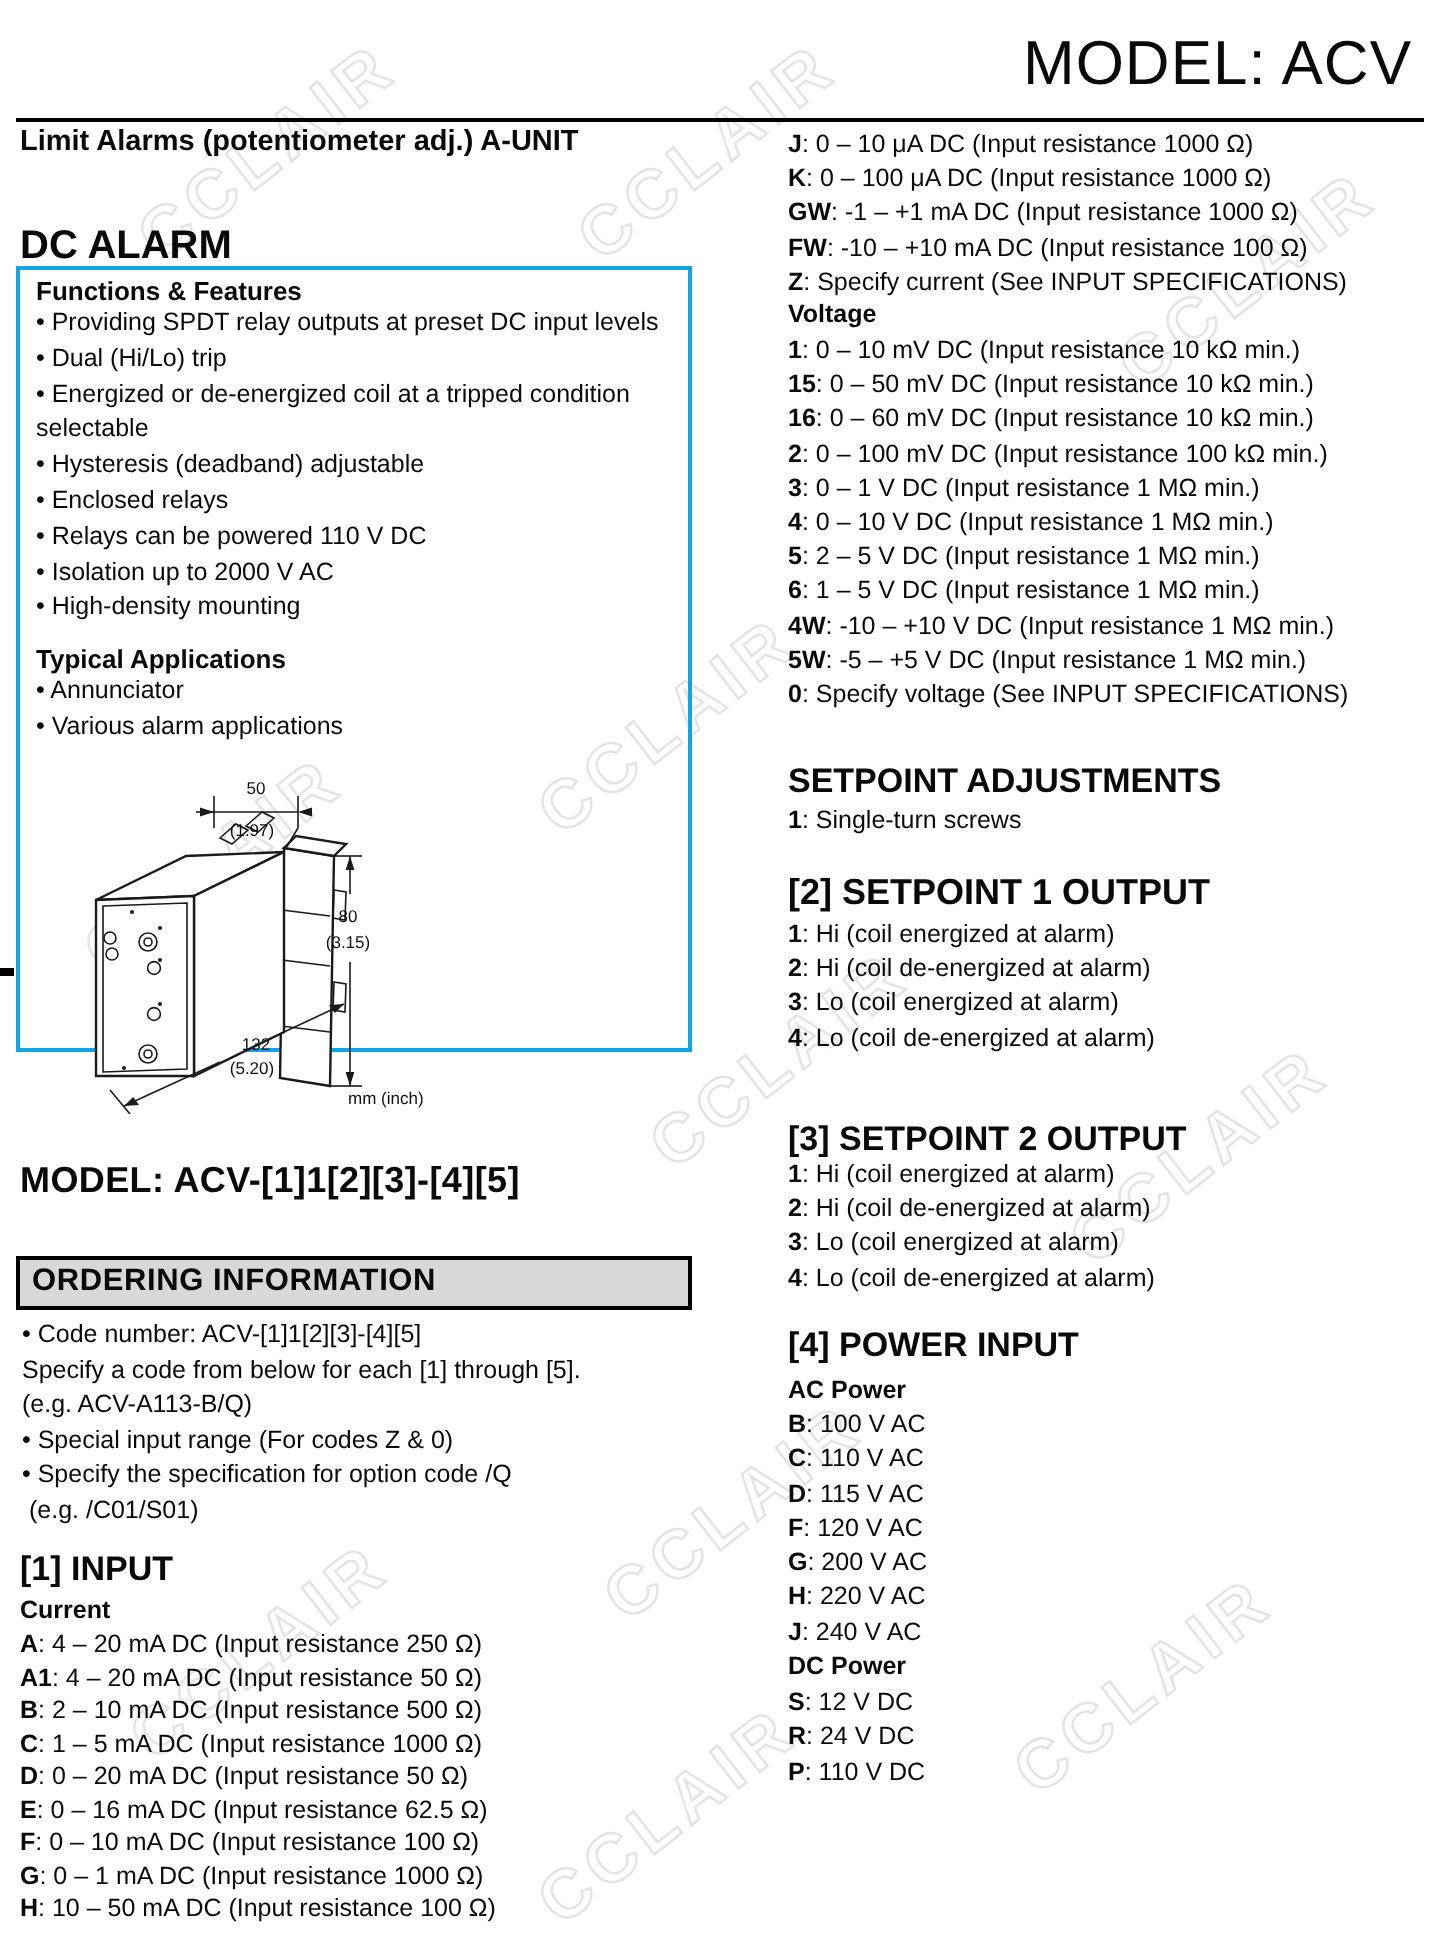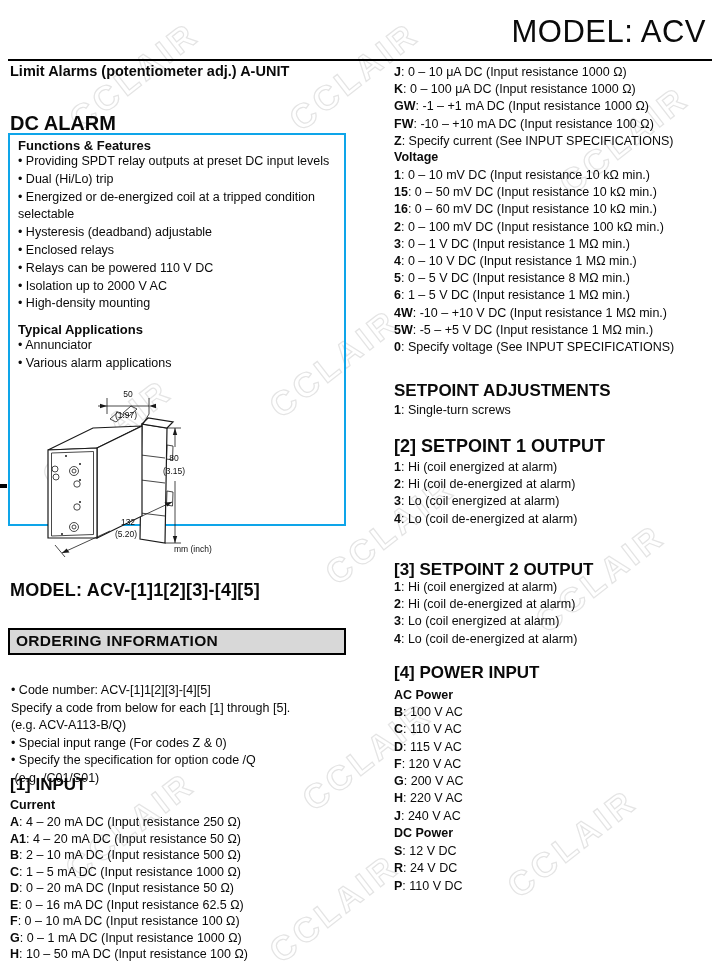--- a/index.html
+++ b/index.html
@@ -20,21 +20,21 @@
   .feat-box{position:absolute;left:8px;top:133px;width:338px;height:393px;border:2px solid #0ea5e9;
             box-sizing:border-box;padding:3px 8px;}
   .feat-title{font-size:13px;font-weight:bold;}
   .feat-lines{font-size:12.5px;line-height:17.8px;}
   .apps-title{font-size:13px;font-weight:bold;margin-top:9px;}
   .diagram{position:absolute;left:12px;top:250px;}
   .model-line{position:absolute;left:10px;top:580px;font-size:18px;font-weight:bold;letter-spacing:.2px;}
   .order-title{position:absolute;left:8px;top:628px;width:338px;box-sizing:border-box;
                background:#d8d8d8;border:2px solid #000;padding:2px 21px 3px 6px;
                font-size:15.5px;font-weight:bold;letter-spacing:.3px;}
-  .order-lines{position:absolute;left:11px;top:682px;width:340px;font-size:12.5px;line-height:17.6px;}
+  .order-lines{position:absolute;left:11px;top:659px;width:340px;font-size:12.5px;line-height:17.6px;}
   .input-title{position:absolute;left:10px;top:775px;font-size:17px;font-weight:bold;}
   .current-label{position:absolute;left:10px;top:798px;font-size:12.5px;font-weight:bold;text-align:right;}
   .current-list{position:absolute;left:10px;top:814px;width:345px;font-size:12.5px;line-height:16.5px;}
   
   .rc{position:absolute;left:378px;width:336px;margin-left:16px;}
   .rc-current{top:64px;font-size:12.5px;line-height:17.2px;}
   .rc-vlabel{top:150px;font-size:12.5px;font-weight:bold;}
   .rc-voltage{top:167px;font-size:12.5px;line-height:17.2px;}
   .rc-sa-title{top:381px;font-size:17px;font-weight:bold;}
   .rc-sa{top:402px;font-size:12.5px;line-height:17.2px;}
@@ -203,21 +203,21 @@
     </div>
   <div class="rc rc-vlabel">Voltage</div>
   <div class="rc rc-voltage">
 
   <div class="li"><b>1</b><span>: 0 – 10 mV DC (Input resistance 10 kΩ min.)</span></div>
       <div class="li"><b>15</b><span>: 0 – 50 mV DC (Input resistance 10 kΩ min.)</span></div>
       <div class="li"><b>16</b><span>: 0 – 60 mV DC (Input resistance 10 kΩ min.)</span></div>
       <div class="li"><b>2</b><span>: 0 – 100 mV DC (Input resistance 100 kΩ min.)</span></div>
       <div class="li"><b>3</b><span>: 0 – 1 V DC (Input resistance 1 MΩ min.)</span></div>
       <div class="li"><b>4</b><span>: 0 – 10 V DC (Input resistance 1 MΩ min.)</span></div>
-      <div class="li"><b>5</b><span>: 0 – 5 V DC (Input resistance 8 MΩ min.)</span></div>
+      <div class="li"><b>5</b><span>: 2 – 5 V DC (Input resistance 1 MΩ min.)</span></div>
       <div class="li"><b>6</b><span>: 1 – 5 V DC (Input resistance 1 MΩ min.)</span></div>
       <div class="li"><b>4W</b><span>: -10 – +10 V DC (Input resistance 1 MΩ min.)</span></div>
       <div class="li"><b>5W</b><span>: -5 – +5 V DC (Input resistance 1 MΩ min.)</span></div>
       <div class="li"><b>0</b><span>: Specify voltage (See INPUT SPECIFICATIONS)</span></div>
     </div>
 
   <div class="rc rc-sa-title">SETPOINT ADJUSTMENTS</div>
   <div class="rc rc-sa">
 
   <div class="li"><b>1</b><span>: Single-turn screws</span></div>

